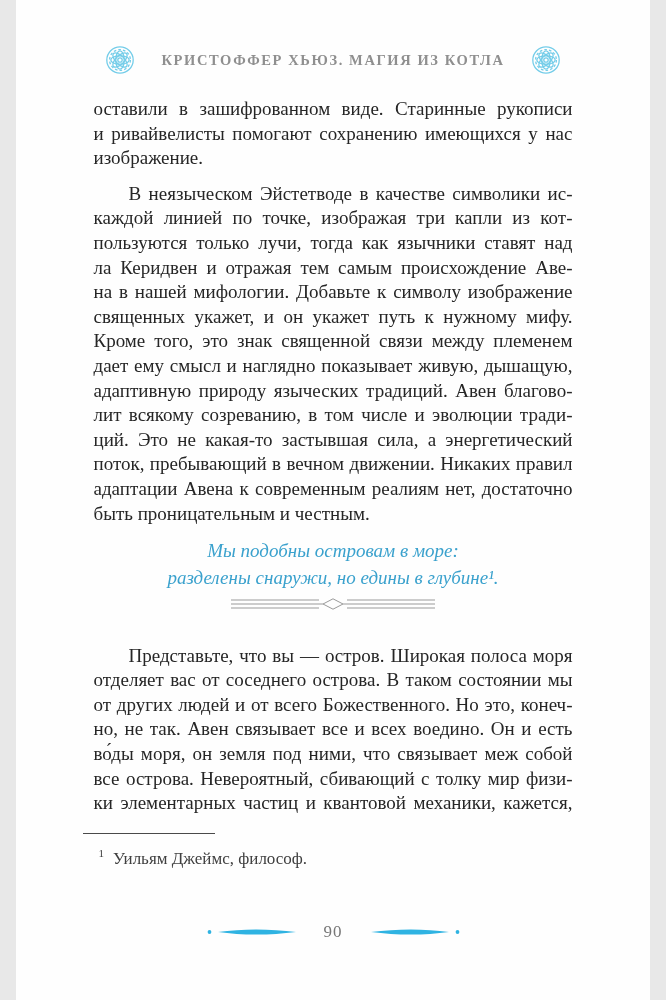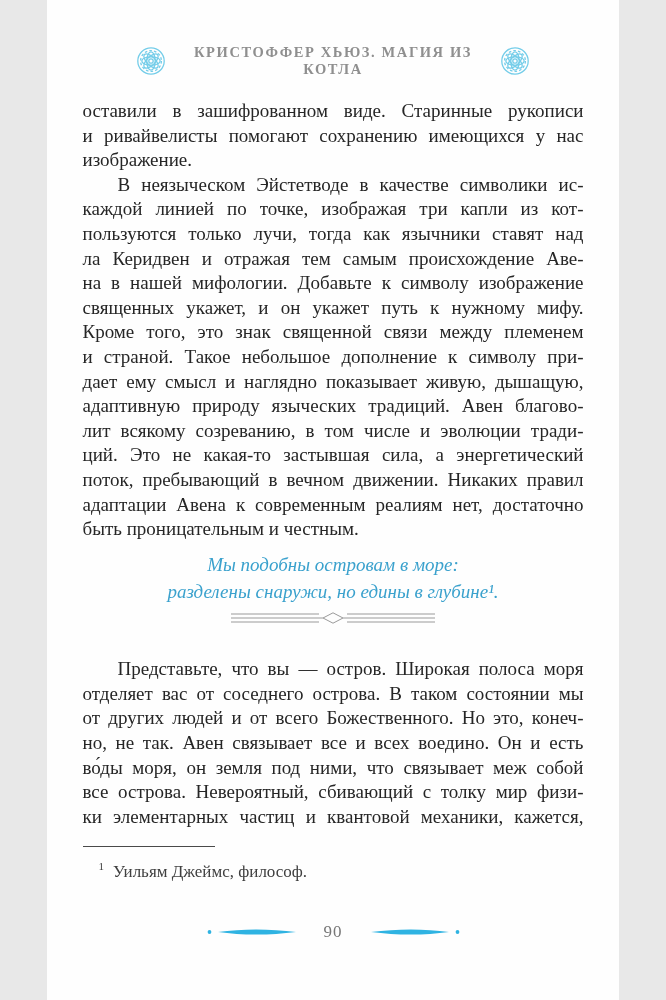--- a/index.html
+++ b/index.html
@@ -1,18 +1,18 @@
 <!DOCTYPE html>
 <html><head>
 <meta charset="utf-8">
 <style>
   html, body { margin: 0; padding: 0; background: #e8e8e8; }
   .page {
     position: relative;
-    width: 572px;
+    width: 634px;
     height: 1000px;
     margin: 0 auto;
     background: #fefefe;
     overflow: hidden;
     font-family: "Liberation Serif", serif;
   }
   
   .header {
     margin-top: 44px;
     padding: 0 88px;
@@ -30,21 +30,21 @@
   }
   .rosette { width: 32px; height: 32px; flex: 0 0 auto; }
   
   .content {
     width: 501px;
     margin: 21px auto 0 auto;
     font-size: 19px;
     line-height: 24.6px;
     color: #262626;
   }
-  .para { margin: 0; }
+  .para { margin: 11px; }
   .bline { text-align: justify; text-align-last: justify; white-space: normal; }
   .bline.lastline { text-align-last: left; }
   .bline.indent { text-indent: 35px; }
   
   .quote {
     margin-top: 9px;
     text-align: center;
     font-style: italic;
     font-size: 19px;
     line-height: 27px;
@@ -104,21 +104,20 @@
         <div class="bline lastline">изображение.</div>
       </div>
     <div class="para">
         <div class="bline indent">В неязыческом Эйстетводе в качестве символики ис-</div>
         <div class="bline">каждой линией по точке, изображая три капли из кот-</div>
         <div class="bline">пользуются только лучи, тогда как язычники ставят над</div>
         <div class="bline">ла Керидвен и отражая тем самым происхождение Аве-</div>
         <div class="bline">на в нашей мифологии. Добавьте к символу изображение</div>
         <div class="bline">священных укажет, и он укажет путь к нужному мифу.</div>
         <div class="bline">Кроме того, это знак священной связи между племенем</div>
-        <div class="bline">и страной. Такое небольшое дополнение к символу при-</div>
         <div class="bline">дает ему смысл и наглядно показывает живую, дышащую,</div>
         <div class="bline">адаптивную природу языческих традиций. Авен благово-</div>
         <div class="bline">лит всякому созреванию, в том числе и эволюции тради-</div>
         <div class="bline">ций. Это не какая-то застывшая сила, а энергетический</div>
         <div class="bline">поток, пребывающий в вечном движении. Никаких правил</div>
         <div class="bline">адаптации Авена к современным реалиям нет, достаточно</div>
         <div class="bline lastline">быть проницательным и честным.</div>
       </div>
 
     <div class="quote" style="color:#3aa1cd;">

